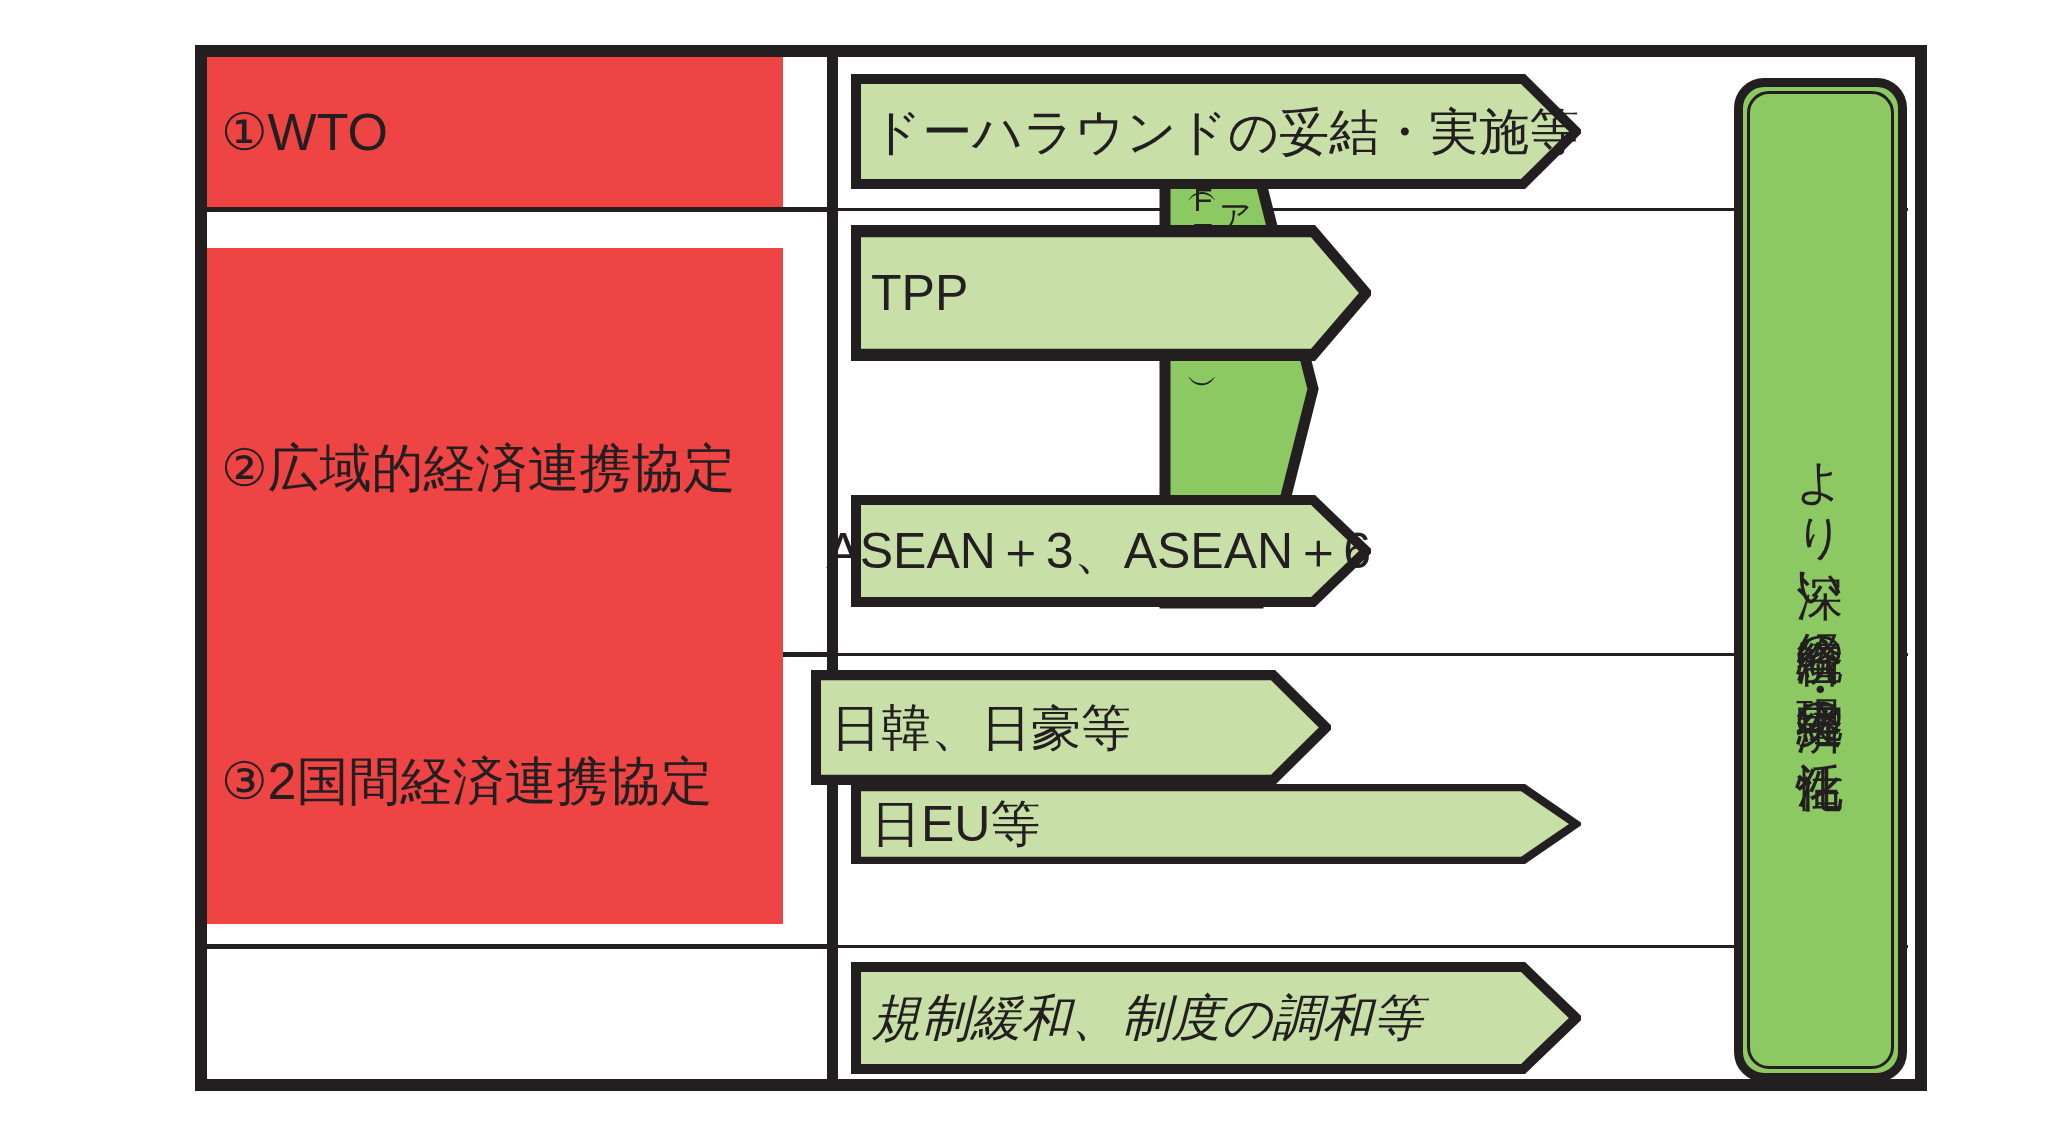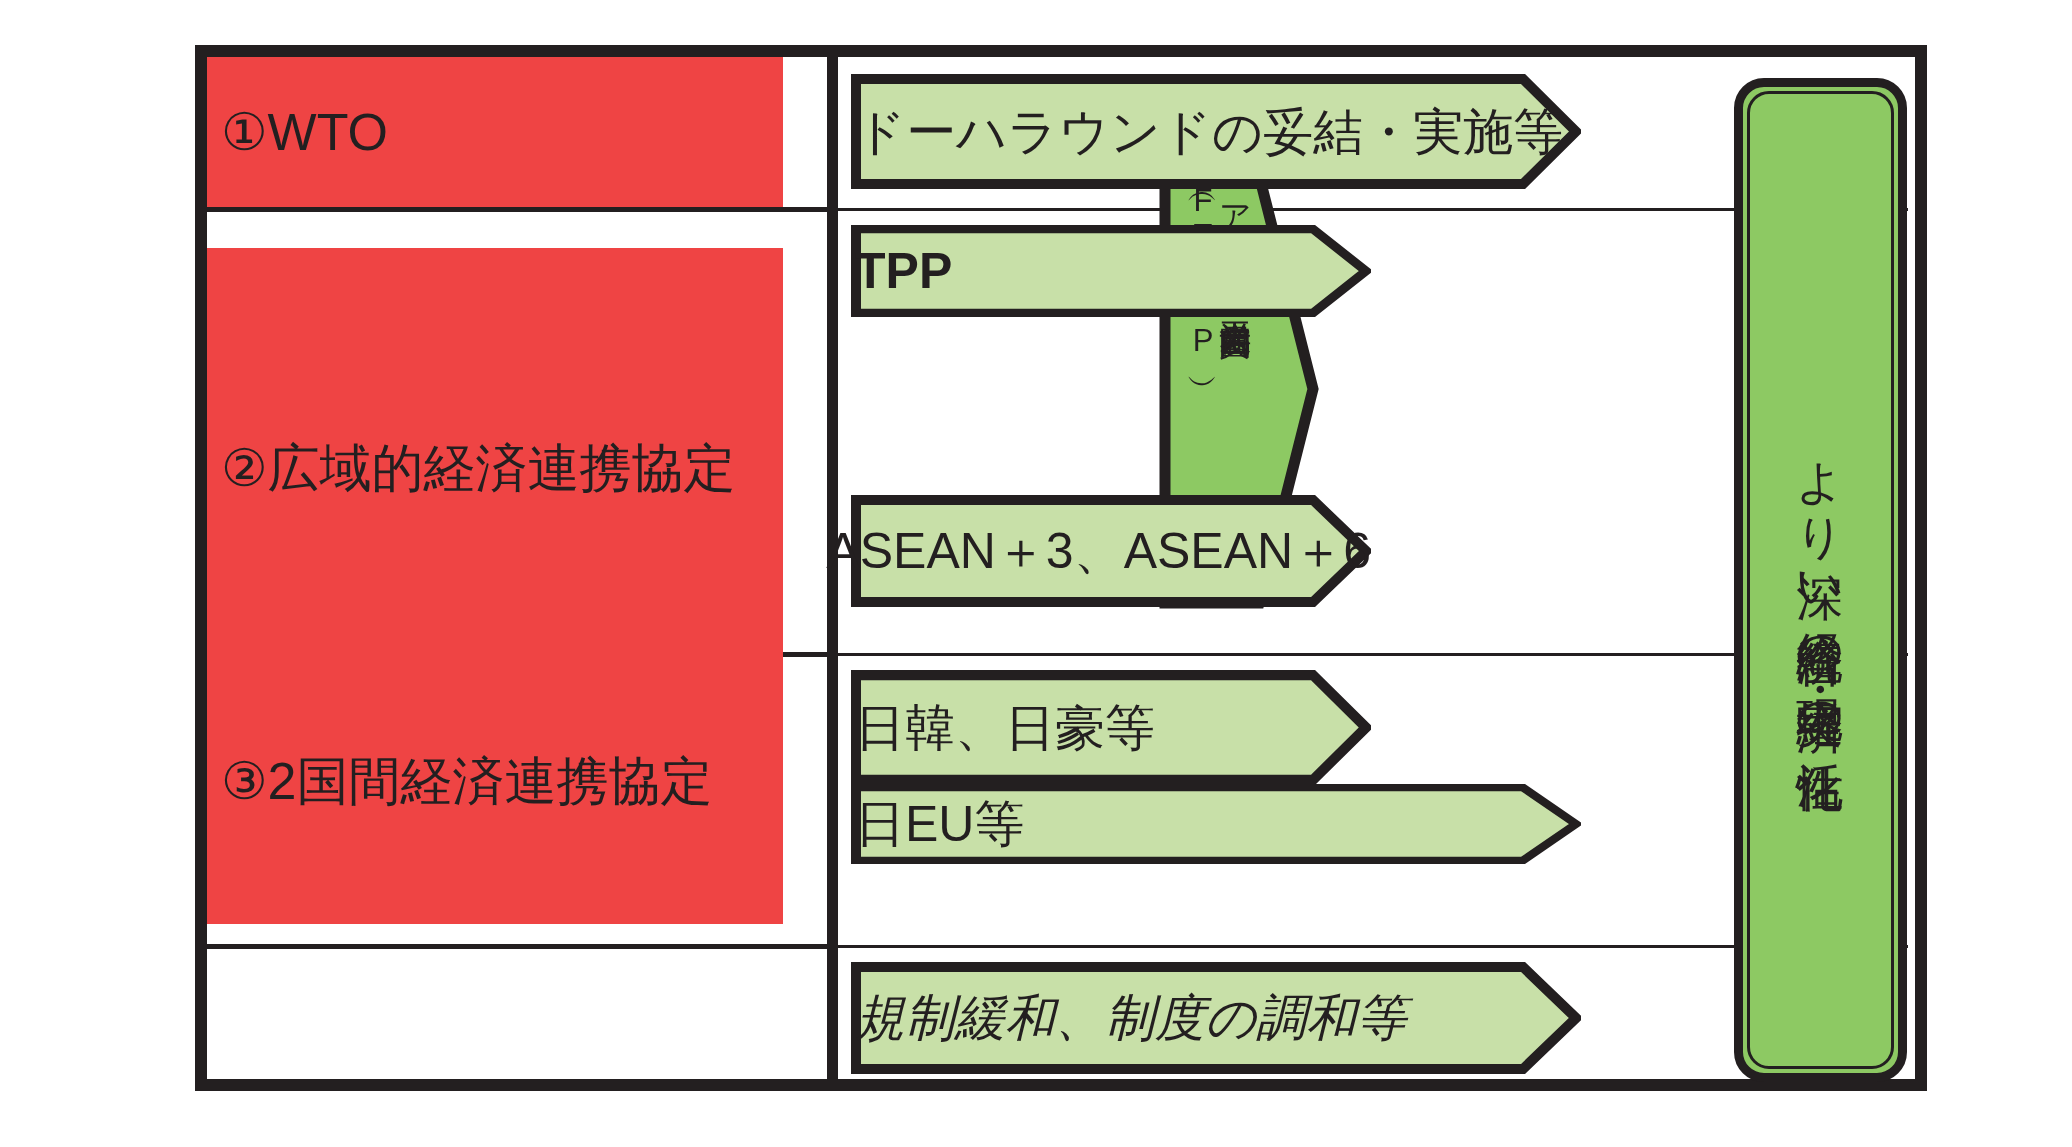--- a/index.html
+++ b/index.html
@@ -37,21 +37,21 @@
 
   
   .arrow{
     position:absolute;
     background:#c8e0a8;
     display:flex;align-items:center;
     box-sizing:border-box;
   }
   .arrow .alabel{
     font-size:50px;line-height:1;white-space:nowrap;
-    padding-left:4px;color:#231f20;position:relative;z-index:2;
+    padding-left:20px;color:#231f20;position:relative;z-index:2;
   }
   .arrow svg{position:absolute;left:0;top:0;width:100%;height:100%;z-index:1;}
   .arrow.nofill{background:transparent;}
 
   
   #ftaap{
     position:absolute;
     left:952px;top:112px;width:160px;height:440px;
   }
   #ftaap svg{position:absolute;left:0;top:0;width:100%;height:100%;}
@@ -111,36 +111,36 @@
   <div class="rowrule-right" style="top:596px;"></div>
   <div class="rowrule-right" style="top:888px;"></div>
 
   <div class="arrow nofill" style="left:644px;top:17px;width:730px;height:115px;">
     <svg viewBox="0 0 730 115" preserveAspectRatio="none">
       <polygon points="5,5 672,5 725,57.5 672,110 5,110" fill="#c8e0a8" stroke="#231f20" stroke-width="10" stroke-linejoin="miter"></polygon>
     </svg>
     <span class="alabel">ドーハラウンドの妥結・実施等</span>
   </div>
 
-  <div class="arrow nofill" style="left:644px;top:168px;width:520px;height:92px;font-weight:bold;">
+  <div class="arrow nofill" style="left:644px;top:168px;width:520px;height:136px;">
     <svg viewBox="0 0 520 112" preserveAspectRatio="none">
       <polygon points="5,5 462,5 515,56 462,107 5,107" fill="#c8e0a8" stroke="#231f20" stroke-width="10" stroke-linejoin="miter"></polygon>
     </svg>
     <span class="alabel">TPP</span>
   </div>
 
 
   <div class="arrow nofill" style="left:644px;top:438px;width:520px;height:112px;justify-content:flex-end;">
     <svg viewBox="0 0 520 112" preserveAspectRatio="none">
       <polygon points="5,5 462,5 515,56 462,107 5,107" fill="#c8e0a8" stroke="#231f20" stroke-width="10" stroke-linejoin="miter"></polygon>
     </svg>
     <span class="alabel">ASEAN＋3、ASEAN＋6</span>
   </div>
 
-  <div class="arrow nofill" style="left:644px;top:613px;width:520px;height:115px;">
+  <div class="arrow nofill" style="left:604px;top:613px;width:520px;height:115px;">
     <svg viewBox="0 0 520 112" preserveAspectRatio="none">
       <polygon points="5,5 462,5 515,56 462,107 5,107" fill="#c8e0a8" stroke="#231f20" stroke-width="10" stroke-linejoin="miter"></polygon>
     </svg>
     <span class="alabel">日韓、日豪等</span>
   </div>
 
   <div class="arrow nofill" style="left:644px;top:727px;width:730px;height:80px;">
     <svg viewBox="0 0 730 112" preserveAspectRatio="none">
       <polygon points="5,5 672,5 725,56 672,107 5,107" fill="#c8e0a8" stroke="#231f20" stroke-width="10" stroke-linejoin="miter"></polygon>
     </svg>

